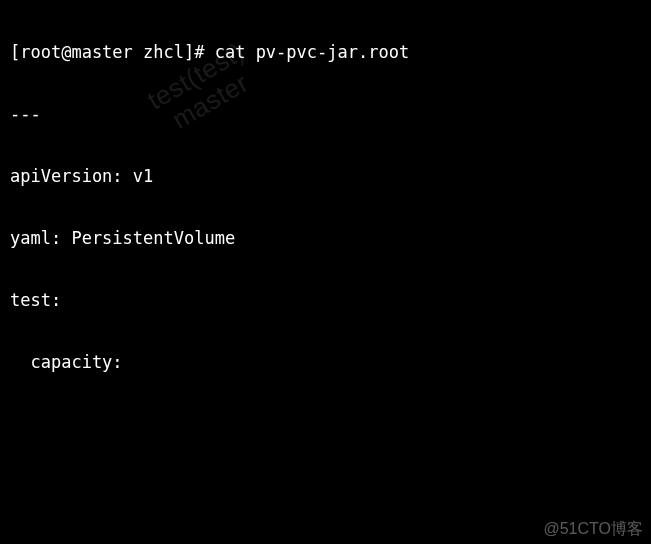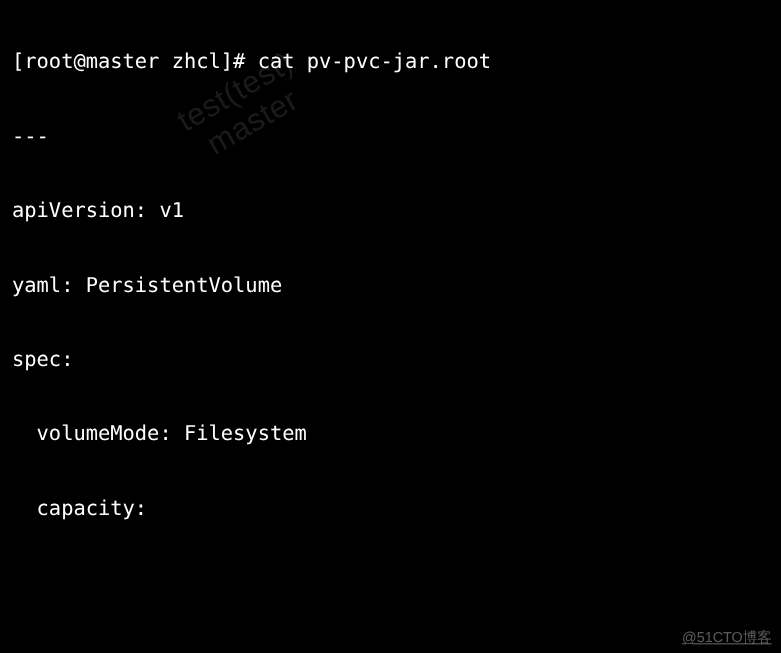--- a/index.html
+++ b/index.html
@@ -33,43 +33,41 @@
     z-index: 1;
     pointer-events: none;
     line-height: 1.1;
     text-align: center;
   }
   .credit {
     position: absolute;
     right: 8px;
     bottom: 4px;
     color: rgba(255,255,255,0.35);
-    font-size: 12px;
+    font-size: 16px;
     font-family: Arial, sans-serif;
     z-index: 3;
     pointer-events: none;
-    text-decoration: underline;
   }
   .line { display: block; }
 </style>
 </head>
 <body>
 
 <div class="watermark">
   <span>test(test)</span><br>
   <span>master</span>
 </div>
 
 <div class="terminal">
 <span class="line">[root@master zhcl]# cat pv-pvc-jar.root</span>
 <span class="line">---</span>
 <span class="line">apiVersion: v1</span>
 <span class="line">yaml: PersistentVolume</span>
-<span class="line">spec:</span>
-<span class="line">  volumeMode: Filesystem</span>
+<span class="line">test:</span>
 <span class="line">  capacity:</span>
 
 
 
 
 
 
 
 </div>
 

